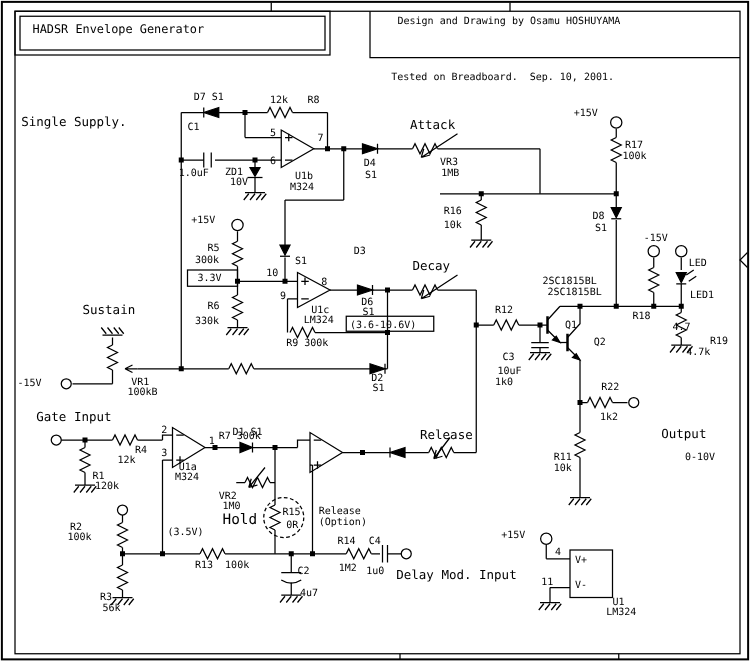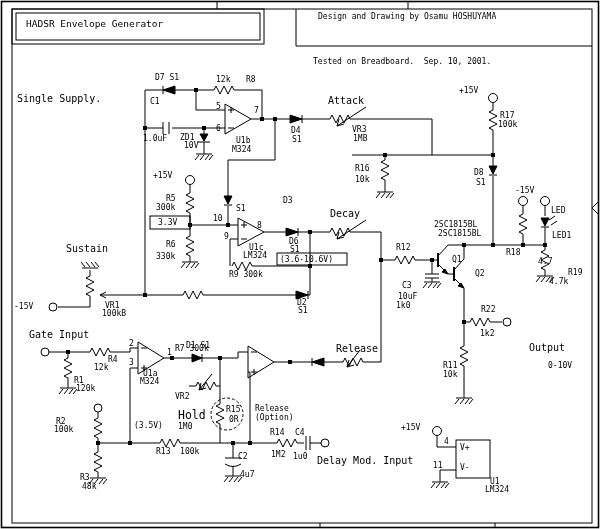--- a/index.html
+++ b/index.html
@@ -282,25 +282,25 @@
       <span class="lbl" style="left: 76px; top: 384px;">120k</span>
       <span class="lbl" style="left: 108px; top: 355px;">R4</span>
       <span class="lbl" style="left: 94px; top: 363px;">12k</span>
       <span class="lbl" style="left: 129px; top: 339px;">2</span>
       <span class="lbl" style="left: 129px; top: 358px;">3</span>
       <span class="lbl" style="left: 167px; top: 348px;">1</span>
       <span class="lbl" style="left: 143px; top: 369px;">U1a</span>
       <span class="lbl" style="left: 140px; top: 377px;">M324</span>
       <span class="lbl" style="left: 186px; top: 341px;">D1 S1</span>
       <span class="lbl" style="left: 175px; top: 392px;">VR2</span>
-      <span class="lbl" style="left: 178px; top: 400px; margin-top: 22px;">1M0</span>
+      <span class="lbl" style="left: 178px; top: 400px;">1M0</span>
       <span class="lbl" style="left: 56px; top: 417px;">R2</span>
       <span class="lbl" style="left: 54px; top: 425px;">100k</span>
       <span class="lbl" style="left: 80px; top: 473px;">R3</span>
-      <span class="lbl" style="left: 82px; top: 482px;">48k</span>
+      <span class="lbl" style="left: 82px; top: 482px;">56k</span>
       <span class="lbl" style="left: 134px; top: 421px;">(3.5V)</span>
       <span class="lbl" style="left: 226px; top: 405px;">R15</span>
       <span class="lbl" style="left: 229px; top: 415px;">0R</span>
       <span class="lbl" style="left: 255px; top: 404px;">Release</span>
       <span class="lbl" style="left: 255px; top: 413px;">(Option)</span>
       <span class="lbl" style="left: 156px; top: 447px;">R13  100k</span>
       <span class="lbl" style="left: 270px; top: 428px;">R14</span>
       <span class="lbl" style="left: 271px; top: 450px;">1M2</span>
       <span class="lbl" style="left: 295px; top: 428px;">C4</span>
       <span class="lbl" style="left: 293px; top: 452px;">1u0</span>

